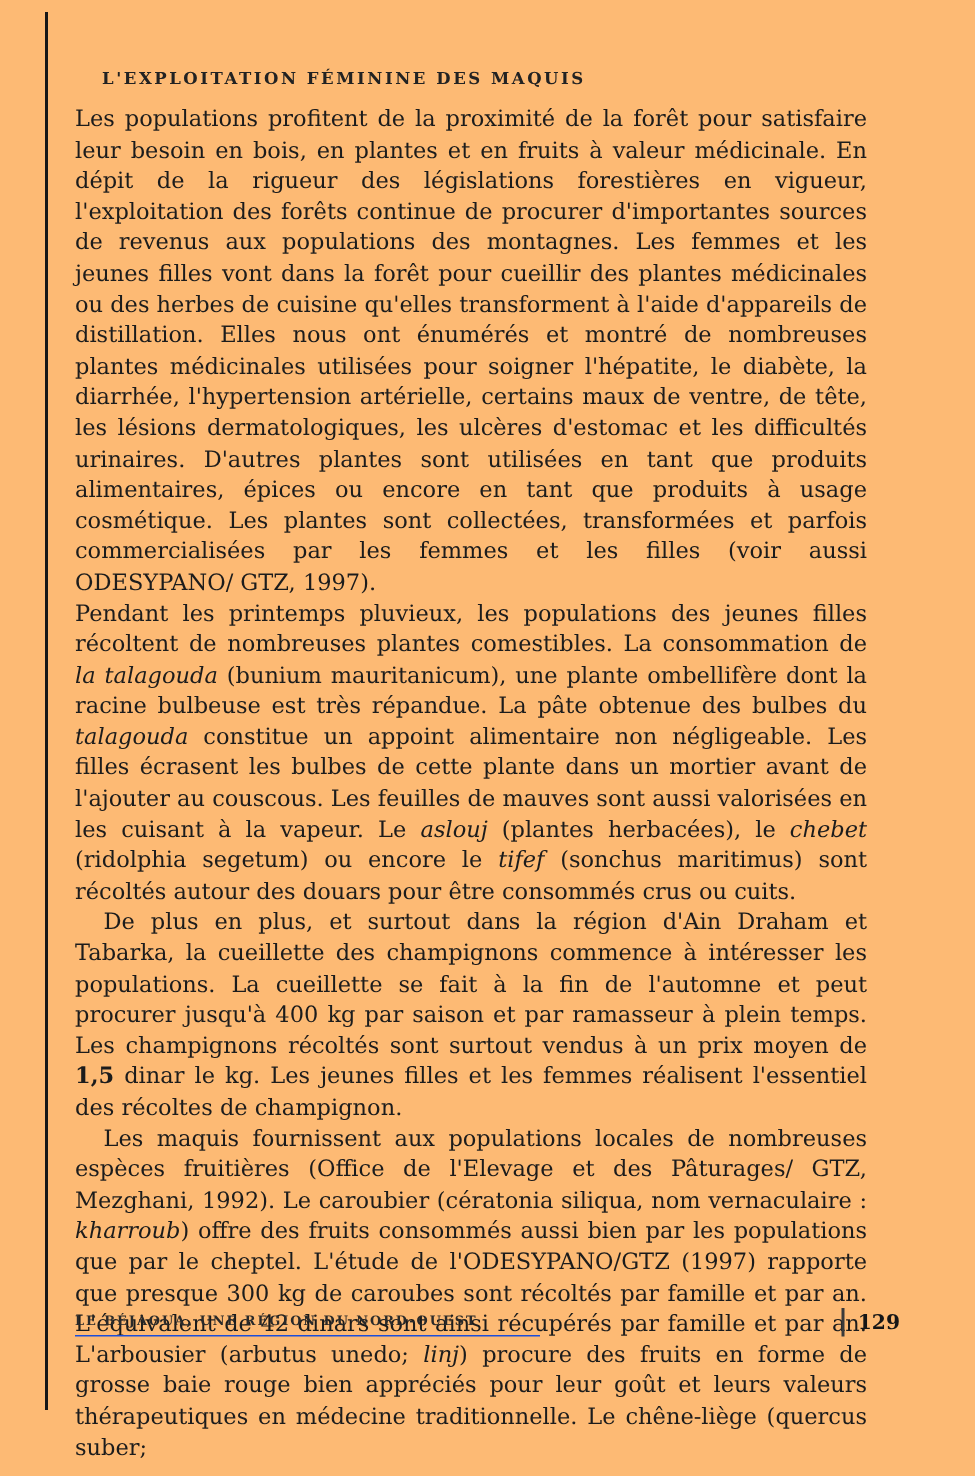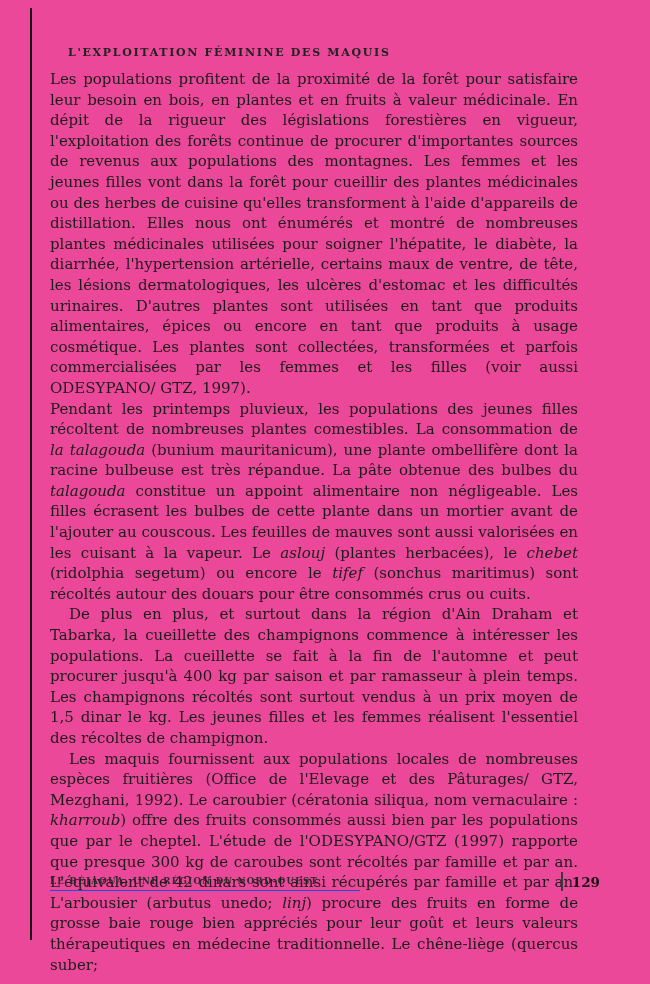--- a/index.html
+++ b/index.html
@@ -6,21 +6,21 @@
   body {
     width: 650px; height: 984px;
     background: #ffffff;
     font-family: "DejaVu Serif", serif;
     color: #1c1c1c;
     -webkit-font-smoothing: antialiased;
   }
   .page {
     position: relative;
     width: 650px; height: 984px;
-    background: #ec4899;
+    background: #fdba74;
     overflow: hidden;
   }
   .edge-line {
     position: absolute;
     left: 30px; top: 8px;
     width: 2px; height: 932px;
     background: #171717;
   }
   .content {
     position: absolute;
@@ -37,21 +37,21 @@
   }
   .para {
     margin: 0;
     font-size: 15px;
     line-height: 20.6px;
     text-align: justify;
     color: #1c1c1c;
   }
   .para.indent { text-indent: 19px; }
   .it { font-style: italic; }
-  .b  { font-weight: 400; }
+  .b  { font-weight: 700; }
   .bi { font-weight: 400; font-style: italic; }
   .footer {
     position: absolute;
     left: 50px; top: 872px;
     width: 550px;
     display: flex;
     justify-content: space-between;
     align-items: flex-end;
   }
   .running-title {

